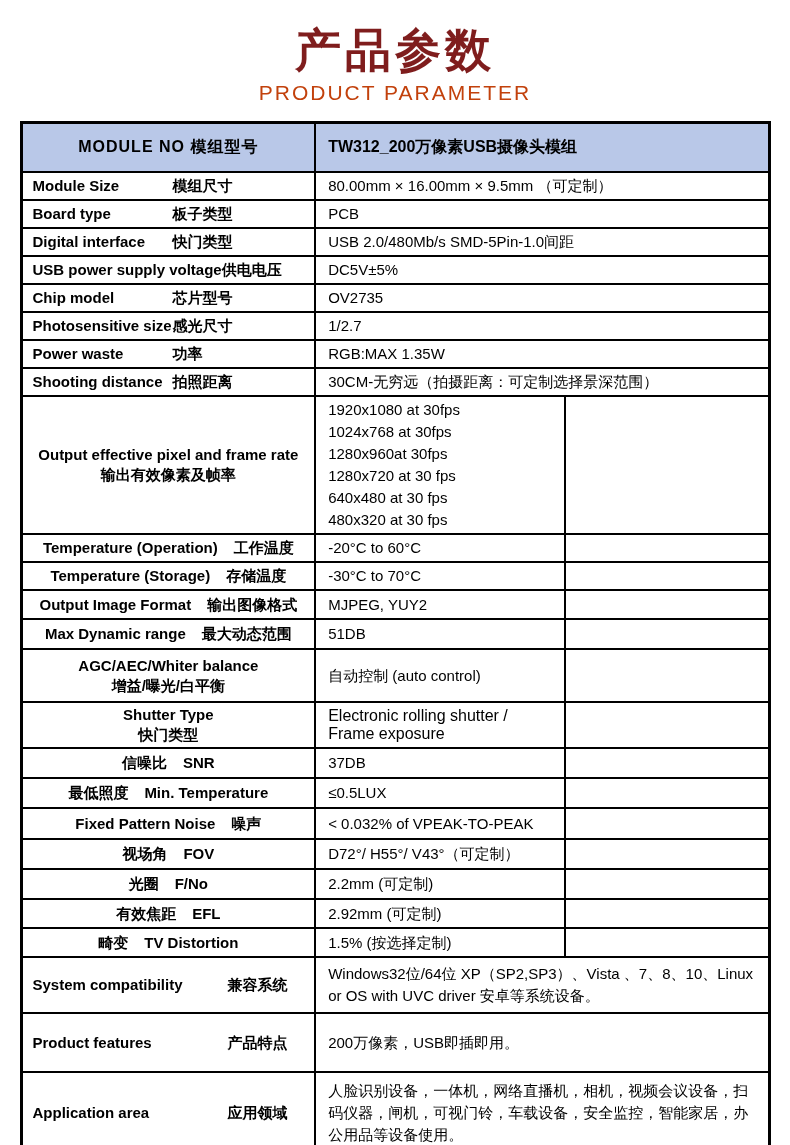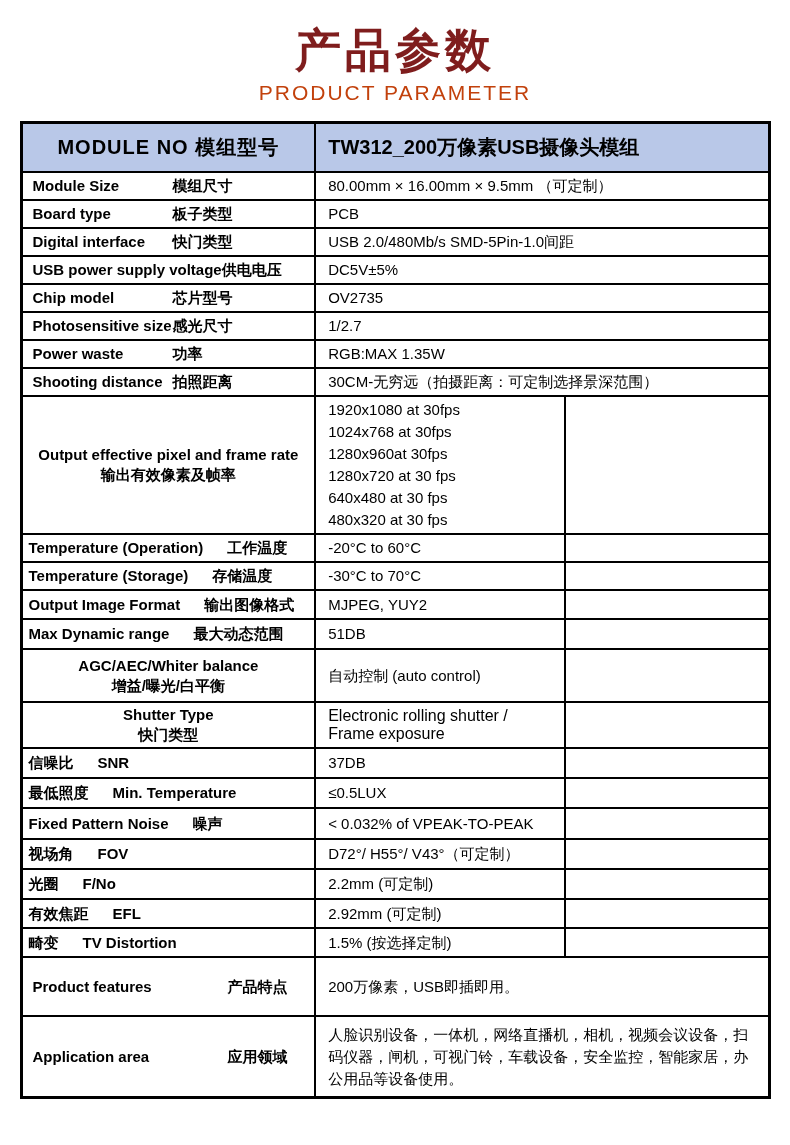--- a/index.html
+++ b/index.html
@@ -26,31 +26,31 @@
     border:3px solid #000;
   }
   .spec-table td{
     border:2px solid #000;
     padding:0;
     vertical-align:middle;
     box-sizing:border-box;
   }
   td.hdr{
     background:#b9c8e8;
-    font-size:20px; font-weight:700;
+    font-size:16px; font-weight:700;
     height:50px;
   }
   td.hdr.c1{ text-align:center; letter-spacing:1px; }
   td.hdr.c2{ text-align:left; padding-left:12px; }
   td.label{
     font-weight:700; font-size:15px;
     line-height:20px;
   }
   td.label .lw{ display:flex; align-items:center; padding:2px 6px 2px 10px; }
-  td.label.center .lw{ gap:24px; padding-left:6px; }
+  td.label.center .lw{ justify-content:center; gap:16px; padding-left:6px; }
   td.label.left .lw .lp:first-child{ min-width:140px; }
   td.label.left-wide .lw .lp:first-child{ min-width:195px; }
   td.label.stacked .lw{ flex-direction:column; gap:0; justify-content:center; text-align:center; }
   td.value{
     font-weight:500; font-size:15px;
     padding:2px 8px 2px 12px;
     line-height:22px;
   }
   td.value.small{ font-size:16px; line-height:18px;margin-left:6px; }
   td.empty{ background:#ffffff; }
@@ -329,20 +329,31 @@
           <div class="lw">
             <span class="lp">畸变</span>
             <span class="lp">TV Distortion</span>
           </div>
         </td>
         <td class="value">
           <div>1.5% (按选择定制)</div>
         </td>
         <td class="empty"></td>
       </tr>
+      <tr style="height: 56px;">
+        <td class="label left-wide">
+          <div class="lw">
+            <span class="lp">System compatibility</span>
+            <span class="lp">兼容系统</span>
+          </div>
+        </td>
+        <td class="value" colspan="2">
+          <div>Windows32位/64位 XP（SP2,SP3）、Vista 、7、8、10、Linux or OS with UVC driver 安卓等系统设备。</div>
+        </td>
+      </tr>
       <tr style="height: 59px;">
         <td class="label left-wide">
           <div class="lw">
             <span class="lp">Product features</span>
             <span class="lp">产品特点</span>
           </div>
         </td>
         <td class="value" colspan="2">
           <div>200万像素，USB即插即用。</div>
         </td>

